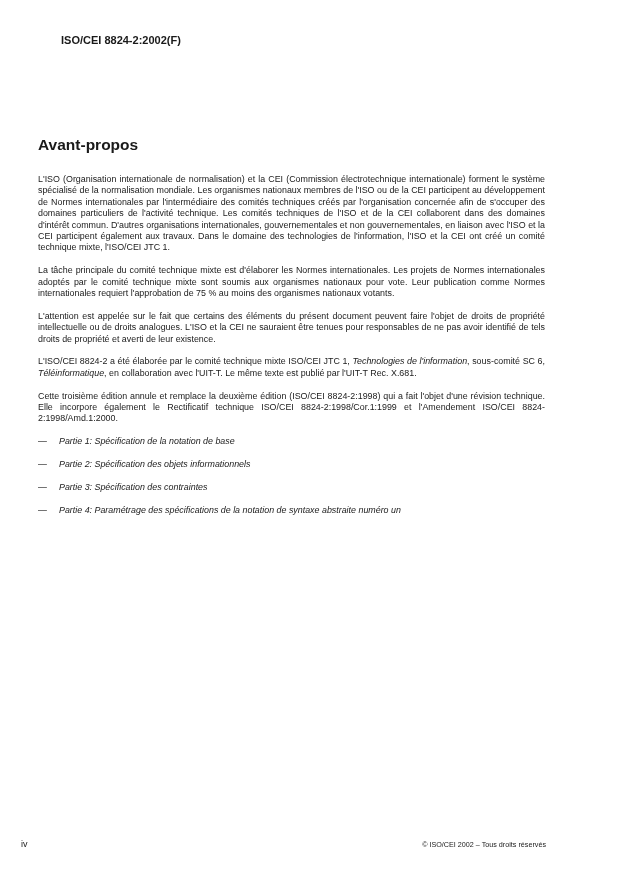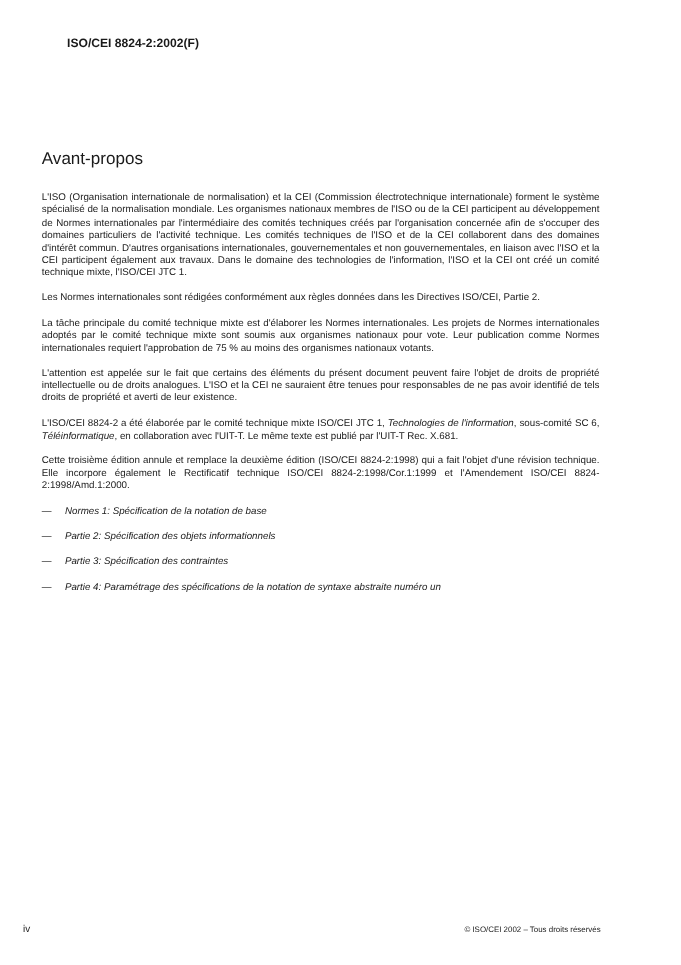--- a/index.html
+++ b/index.html
@@ -22,21 +22,21 @@
       font-size: 11px;
       font-weight: bold;
       letter-spacing: 0px;
       margin-left: 23px;
     }
     .title {
       position: absolute;
       left: 38px;
       top: 136px;
       font-size: 15.5px;
-      font-weight: normal;
+      font-weight: bold;
       margin: 0;
     }
     .body {
       position: absolute;
       left: 38px;
       top: 174px;
       width: 507px;
       font-size: 8.9px;
       line-height: 11.4px;
     }
@@ -84,28 +84,27 @@
   </style>
 </head>
 <body>
 
 <div class="header-ref">ISO/CEI 8824-2:2002(F)</div>
 
 <h1 class="title">Avant-propos</h1>
 
 <div class="body">
   <p>L'ISO (Organisation internationale de normalisation) et la CEI (Commission électrotechnique internationale) forment le système spécialisé de la normalisation mondiale. Les organismes nationaux membres de l'ISO ou de la CEI participent au développement de Normes internationales par l'intermédiaire des comités techniques créés par l'organisation concernée afin de s'occuper des domaines particuliers de l'activité technique. Les comités techniques de l'ISO et de la CEI collaborent dans des domaines d'intérêt commun. D'autres organisations internationales, gouvernementales et non gouvernementales, en liaison avec l'ISO et la CEI participent également aux travaux. Dans le domaine des technologies de l'information, l'ISO et la CEI ont créé un comité technique mixte, l'ISO/CEI JTC 1.</p>
-  <p>Les Normes internationales sont rédigées conformément aux règles données dans les Directives ISO/CEI, Partie 2.</p>
   <p>La tâche principale du comité technique mixte est d'élaborer les Normes internationales. Les projets de Normes internationales adoptés par le comité technique mixte sont soumis aux organismes nationaux pour vote. Leur publication comme Normes internationales requiert l'approbation de 75 % au moins des organismes nationaux votants.</p>
   <p>L'attention est appelée sur le fait que certains des éléments du présent document peuvent faire l'objet de droits de propriété intellectuelle ou de droits analogues. L'ISO et la CEI ne sauraient être tenues pour responsables de ne pas avoir identifié de tels droits de propriété et averti de leur existence.</p>
   <p><span>L'ISO/CEI 8824-2 a été élaborée par le comité technique mixte ISO/CEI JTC 1, </span><em>Technologies de l'information</em><span>, sous-comité SC 6, </span><em>Téléinformatique</em><span>, en collaboration avec l'UIT-T. Le même texte est publié par l'UIT-T Rec. X.681.</span></p>
   <p>Cette troisième édition annule et remplace la deuxième édition (ISO/CEI 8824-2:1998) qui a fait l'objet d'une révision technique. Elle incorpore également le Rectificatif technique ISO/CEI 8824-2:1998/Cor.1:1999 et l'Amendement ISO/CEI 8824-2:1998/Amd.1:2000.</p>
 
   <ul class="parts">
-    <li><span class="dash">—</span><span>Normes 1: Spécification de la notation de base</span></li>
+    <li><span class="dash">—</span><span>Partie 1: Spécification de la notation de base</span></li>
     <li><span class="dash">—</span><span>Partie 2: Spécification des objets informationnels</span></li>
     <li><span class="dash">—</span><span>Partie 3: Spécification des contraintes</span></li>
     <li><span class="dash">—</span><span>Partie 4: Paramétrage des spécifications de la notation de syntaxe abstraite numéro un</span></li>
   </ul>
 </div>
 
 <div class="footer-page">iv</div>
 <div class="footer-copy">© ISO/CEI 2002 – Tous droits réservés</div>
 
 </body></html>

